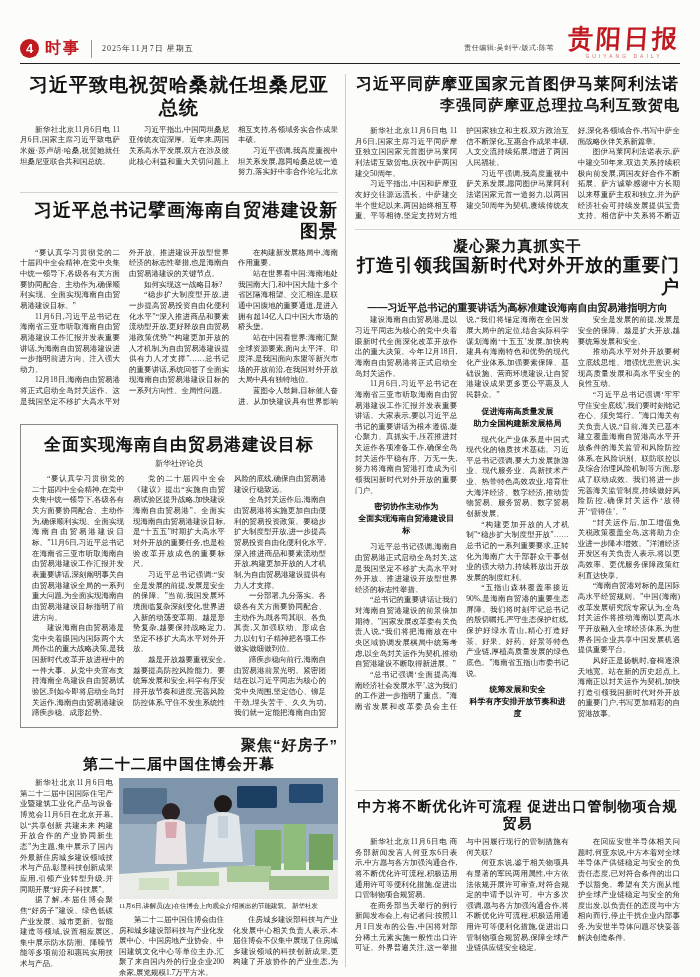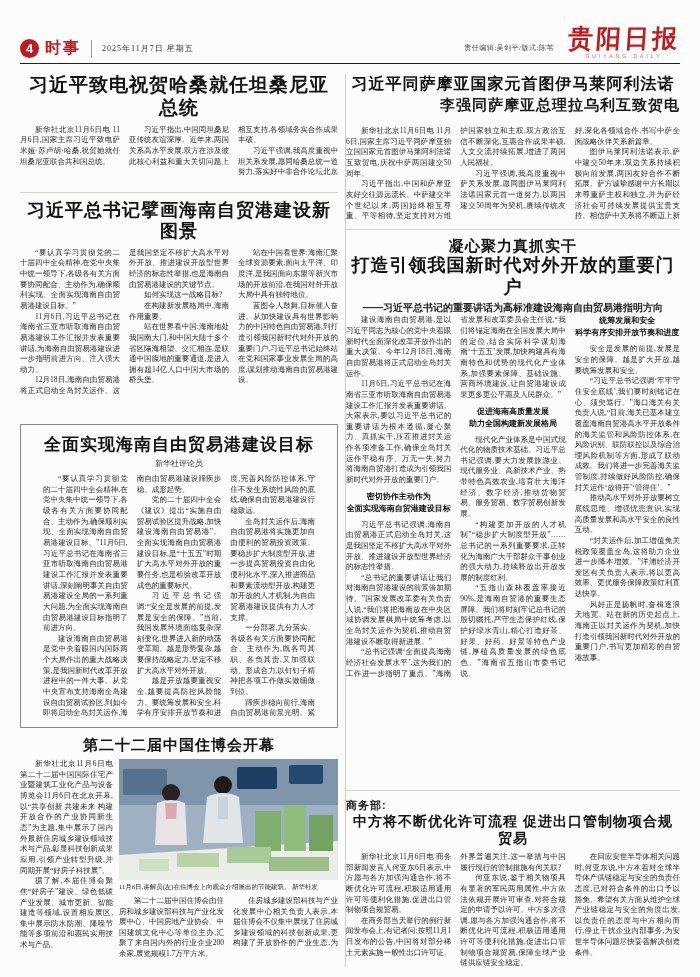--- a/index.html
+++ b/index.html
@@ -38,28 +38,28 @@
   .paper-logo-sub {
     color:#d06a6a; font-size:5px; letter-spacing:3px; text-align:center;
     font-family:"Liberation Sans",sans-serif; margin-top:2px;
   }
   
   .content {
     position:absolute; top:74px; left:20px; right:20px; bottom:10px;
     display:flex; gap:0;
   }
   .half-left { width:325px; padding-right:7px; }
-  .half-right { width:335px; border-left:1px solid #ccc; }
+  .half-right { width:335px; border-left:1px solid #ccc; padding-left:9px; }
   
   .hl-big {
     font-family:"Liberation Sans","DejaVu Sans",sans-serif; font-weight:900;
     text-align:center; color:#141414; letter-spacing:1px; line-height:1.2;
   }
   .hl-19 { font-size:19px; }
-  .hl-18 { font-size:18px; }
+  .hl-18 { font-size:18px;text-align:right; }
   .hl-17 { font-size:17px; }
   .hl-16 { font-size:16px; }
   .hl-15 { font-size:15px; }
   .hl-14 { font-size:14px; }
   .kicker {
     font-family:"Liberation Sans",sans-serif; font-weight:bold;
     text-align:right; font-size:15px; color:#1a1a1a; letter-spacing:1px;
   }
   .kicker-left { text-align:left; font-size:11px; }
   .dek {
@@ -75,21 +75,21 @@
   .body2 { column-count:2; column-gap:9px; text-align:justify;
     font-size:7.5px; line-height:1.42; color:#262626; overflow:hidden; }
   .body3 p, .body2 p, .col1col p { margin:0; text-indent:2em; }
   .col-subhead {
     font-family:"Liberation Sans",sans-serif; font-weight:bold;
     text-align:center; white-space:pre-line; font-size:8px; color:#111;
     margin:5px 0; text-indent:0; line-height:1.5;
   }
   .hrule { border:none; border-top:1px solid #d5d5d0; margin:7px 0; }
   .boxed {
-    border:1px solid #8a8a84; padding:10px 22px 8px; margin-top:8px;
+    border:1px solid #8a8a84; padding:10px 11px 8px; margin-top:8px;
   }
   
   .expo-body { display:flex; gap:6px; margin-top:5px; height:208px; overflow:hidden; }
   .expo-col1 { width:100px; text-align:justify; font-size:7.5px;
     line-height:1.42; color:#262626; overflow:hidden; }
   .expo-right { width:219px; display:flex; flex-direction:column; }
   .photo-frame { width:219px; height:122px; overflow:hidden; }
   .photo-caption { font-size:6.5px; color:#222; margin:3px 0 4px; text-align:left; }
   .caption-credit { white-space:nowrap; }
   .expo-bottom { height:72px; }
@@ -130,20 +130,21 @@
 
       <hr class="hrule">
 
       <div>
         <div class="hl-big hl-18">习近平总书记擘画海南自贸港建设新图景</div>
         <div class="body3" style="height:168px; margin-top:5px;">
             <p>“要认真学习贯彻党的二十届四中全会精神,在党中央集中统一领导下,各级各有关方面要协同配合、主动作为,确保顺利实现、全面实现海南自由贸易港建设目标。”</p>
             <p>11月6日,习近平总书记在海南省三亚市听取海南自由贸易港建设工作汇报并发表重要讲话,为海南自由贸易港建设进一步指明前进方向、注入强大动力。</p>
             <p>12月18日,海南自由贸易港将正式启动全岛封关运作。这是我国坚定不移扩大高水平对外开放、推进建设开放型世界经济的标志性举措,也是海南自由贸易港建设的关键节点。</p>
             <p>如何实现这一战略目标?</p>
+            <p>“稳步扩大制度型开放,进一步提高贸易投资自由化便利化水平”“深入推进商品和要素流动型开放,更好释放自由贸易港政策优势”“构建更加开放的人才机制,为自由贸易港建设提供有力人才支撑”……总书记的重要讲话,系统回答了全面实现海南自由贸易港建设目标的一系列方向性、全局性问题。</p>
             <p>在构建新发展格局中,海南作用重要。</p>
             <p>站在世界看中国:海南地处我国南大门,和中国大陆十多个省区隔海相望、交汇相连,是联通中国腹地的重要通道,是进入拥有超14亿人口中国大市场的桥头堡。</p>
             <p>站在中国看世界:海南汇聚全球资源要素,面向太平洋、印度洋,是我国面向东盟等新兴市场的开放前沿,在我国对外开放大局中具有独特地位。</p>
             <p>蓝图令人鼓舞,目标催人奋进。从加快建设具有世界影响力的中国特色自由贸易港,到打造引领我国新时代对外开放的重要门户,习近平总书记始终站在党和国家事业发展全局的高度,谋划推动海南自由贸易港建设。</p>
           </div>
       </div>
 
       <div class="boxed">
         <div class="hl-big hl-17">全面实现海南自由贸易港建设目标</div>
         <div class="byline">新华社评论员</div>
@@ -153,20 +154,21 @@
             <p>党的二十届四中全会《建议》提出“实施自由贸易试验区提升战略,加快建设海南自由贸易港”。全面实现海南自由贸易港建设目标,是“十五五”时期扩大高水平对外开放的重要任务,也是检验改革开放成色的重要标尺。</p>
             <p>习近平总书记强调:“安全是发展的前提,发展是安全的保障。”当前,我国发展环境面临复杂深刻变化,世界进入新的动荡变革期。越是形势复杂,越要保持战略定力,坚定不移扩大高水平对外开放。</p>
             <p>越是开放越要重视安全,越要提高防控风险能力。要统筹发展和安全,科学有序安排开放节奏和进度,完善风险防控体系,守住不发生系统性风险的底线,确保自由贸易港建设行稳致远。</p>
             <p>全岛封关运作后,海南自由贸易港将实施更加自由便利的贸易投资政策。要稳步扩大制度型开放,进一步提高贸易投资自由化便利化水平,深入推进商品和要素流动型开放,构建更加开放的人才机制,为自由贸易港建设提供有力人才支撑。</p>
             <p>一分部署,九分落实。各级各有关方面要协同配合、主动作为,既各司其职、各负其责,又加强联动、形成合力,以钉钉子精神把各项工作做实做细做到位。</p>
             <p>蹄疾步稳向前行,海南自由贸易港前景光明。紧密团结在以习近平同志为核心的党中央周围,坚定信心、铆足干劲,埋头苦干、久久为功,我们就一定能把海南自由贸易港建设好、运营好,为推进中国式现代化注入强劲动能。</p>
           </div>
       </div>
 
       <div style="margin-top:8px;">
+        <div class="kicker">聚焦“好房子”</div>
         <div class="hl-big hl-15">第二十二届中国住博会开幕</div>
         <div class="expo-body">
           <div class="expo-col1 col1col">
               <p>新华社北京11月6日电 第二十二届中国国际住宅产业暨建筑工业化产品与设备博览会11月6日在北京开幕,以“共享创新 共建未来 构建开放合作的产业协同新生态”为主题,集中展示了国内外最新住房城乡建设领域技术与产品,彰显科技创新成果应用,引领产业转型升级,并同期开展“好房子科技展”。</p>
               <p>据了解,本届住博会聚焦“好房子”建设、绿色低碳产业发展、城市更新、智能建造等领域,设置相应展区,集中展示防水防潮、降噪节能等多项前沿和惠民实用技术与产品。</p>
             </div>
           <div class="expo-right">
             <div class="photo-frame">
               
               <svg width="219" height="122" viewBox="0 0 219 122" xmlns="http://www.w3.org/2000/svg">
@@ -236,31 +238,31 @@
             <p>“总书记的重要讲话让我们对海南自贸港建设的前景倍加期待。”国家发展改革委有关负责人说,“我们将把海南放在中央区域协调发展棋局中统筹考虑,以全岛封关运作为契机,推动自贸港建设不断取得新进展。”</p>
             <p>“总书记强调‘全面提高海南经济社会发展水平’,这为我们的工作进一步指明了重点。”海南省发展和改革委员会主任说,“我们将锚定海南在全国发展大局中的定位,结合实际科学谋划海南‘十五五’发展,加快构建具有海南特色和优势的现代化产业体系,加强要素保障、基础设施、营商环境建设,让自贸港建设成果更多更公平惠及人民群众。”</p>
             <div class="col-subhead">促进海南高质量发展
 助力全国构建新发展格局</div>
             <p>现代化产业体系是中国式现代化的物质技术基础。习近平总书记强调,要大力发展旅游业、现代服务业、高新技术产业、热带特色高效农业,培育壮大海洋经济、数字经济,推动货物贸易、服务贸易、数字贸易创新发展。</p>
             <p>“构建更加开放的人才机制”“稳步扩大制度型开放”……总书记的一系列重要要求,正转化为海南广大干部群众干事创业的强大动力,持续释放出开放发展的制度红利。</p>
             <p>“五指山森林覆盖率接近90%,是海南自贸港的重要生态屏障。我们将时刻牢记总书记的殷切嘱托,严守生态保护红线,保护好绿水青山,精心打造好茶、好果、好药、好景等特色产业链,厚植高质量发展的绿色底色。”海南省五指山市委书记说。</p>
             <div class="col-subhead">统筹发展和安全
 科学有序安排开放节奏和进度</div>
             <p>安全是发展的前提,发展是安全的保障。越是扩大开放,越要统筹发展和安全。</p>
+            <p>推动高水平对外开放要树立底线思维、增强忧患意识,实现高质量发展和高水平安全的良性互动。</p>
             <p>“习近平总书记强调‘牢牢守住安全底线’,我们要时刻铭记在心、须臾笃行。”海口海关有关负责人说,“目前,海关已基本建立覆盖海南自贸港高水平开放条件的海关监管和风险防控体系,在风险识别、联防联控以及综合治理风险机制等方面,形成了联动成效。我们将进一步完善海关监管制度,持续做好风险防控,确保封关运作‘放得开’‘管得住’。”</p>
-            <p>推动高水平对外开放要树立底线思维、增强忧患意识,实现高质量发展和高水平安全的良性互动。</p>
             <p>“封关运作后,加工增值免关税政策覆盖全岛,这将助力企业进一步降本增效。”洋浦经济开发区有关负责人表示,将以更高效率、更优服务保障政策红利直达快享。</p>
+            <p>“海南自贸港对标的是国际高水平经贸规则。”中国(海南)改革发展研究院专家认为,全岛封关运作将推动海南以更高水平开放融入全球经济体系,为世界各国企业共享中国发展机遇提供重要平台。</p>
             <p>风好正是扬帆时,奋楫逐浪天地宽。站在新的历史起点上,海南正以封关运作为契机,加快打造引领我国新时代对外开放的重要门户,书写更加精彩的自贸港故事。</p>
           </div>
       </div>
 
       <hr class="hrule">
 
       <div>
-        <div class="kicker kicker-left">商务部:</div>
         <div class="hl-big hl-14">中方将不断优化许可流程 促进出口管制物项合规贸易</div>
         <div class="body3" style="height:122px; margin-top:5px;">
             <p>新华社北京11月6日电 商务部新闻发言人何亚东6日表示,中方愿与各方加强沟通合作,将不断优化许可流程,积极适用通用许可等便利化措施,促进出口管制物项合规贸易。</p>
             <p>在商务部当天举行的例行新闻发布会上,有记者问:按照11月1日发布的公告,中国将对部分稀土元素实施一般性出口许可证。外界普遍关注,这一举措与中国履行现行的管制措施有何关联?</p>
             <p>何亚东说,鉴于相关物项具有显著的军民两用属性,中方依法依规开展许可审查,对符合规定的申请予以许可。中方多次强调,愿与各方加强沟通合作,将不断优化许可流程,积极适用通用许可等便利化措施,促进出口管制物项合规贸易,保障全球产业链供应链安全稳定。</p>
             <p>在回应安世半导体相关问题时,何亚东说,中方本着对全球半导体产供链稳定与安全的负责任态度,已对符合条件的出口予以豁免。希望有关方面从维护全球产业链稳定与安全的角度出发,以负责任的态度与中方相向而行,停止干扰企业内部事务,为安世半导体问题尽快妥善解决创造条件。</p>
           </div>
       </div>
 
     </div>

